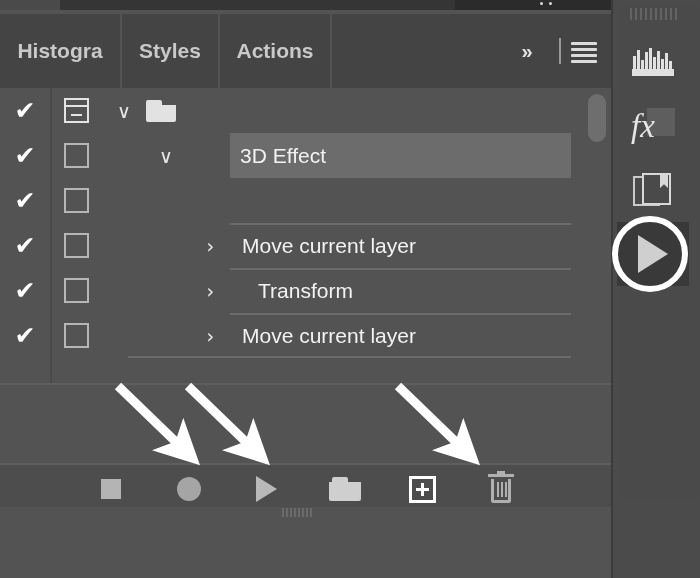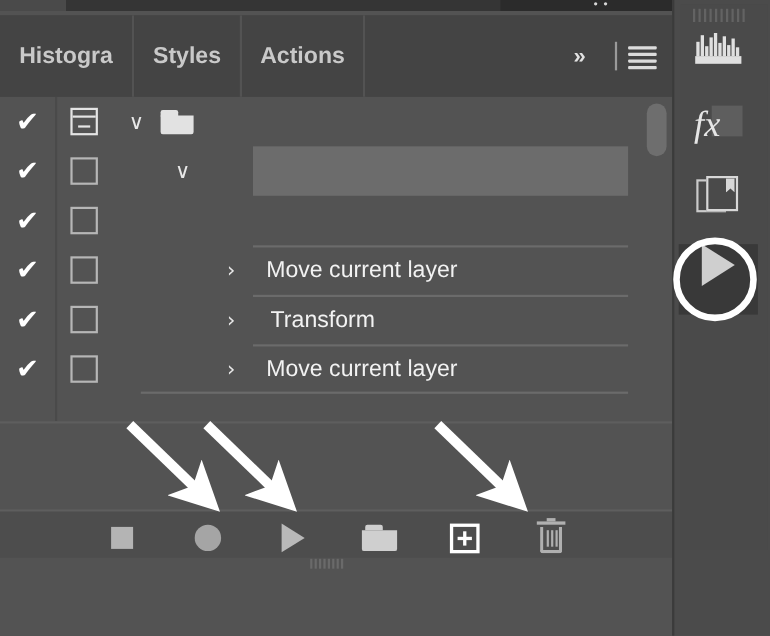--- a/index.html
+++ b/index.html
@@ -262,21 +262,21 @@
   .dock-inner {
     position: absolute; left: 6px; top: 4px; width: 79px; height: 496px;
     background: #4a4a4a;
   }
   .dock-grip {
     position: absolute; left: 17px; top: 8px; display: flex; gap: 3px;
   }
   .dock-grip i { width: 2px; height: 12px; background: #636363; }
   .dockbtn {
     position: absolute; left: 4px; width: 72px; height: 64px;
-    display: flex; justify-content: center;
+    display: flex; align-items: center; justify-content: center;
   }
   .dockbtn.d1 { top: 30px; }
   .dockbtn.d2 { top: 96px; }
   .dockbtn.d3 { top: 160px; }
   .dockbtn.d4 { top: 222px; background: #393939; }
 
   .ic-hist { width: 42px; height: 28px; position: relative; }
   .ic-hist .base {
     position: absolute; left: 0; bottom: 0; width: 42px; height: 7px; background: #e0e0e0;
   }
@@ -392,20 +392,21 @@
         </div>
         <div class="cellbox">
           <div class="sqbox"></div>
         </div>
         <div class="rowbody">
           <div class="rowfill sel" style="left:128px;"></div>
           <div class="rowcontent ind-1">
             <div class="twisty" style="width:128px;">
               <span>∨</span>
             </div>
+            <span class="label" style="margin-left:10px;">3D Effect</span>
           </div>
         </div>
       </div>
 
       <div class="row">
         <div class="chk">
           <span>✔</span>
         </div>
         <div class="cellbox">
           <div class="sqbox"></div>
@@ -436,21 +437,21 @@
         </div>
         <div class="cellbox">
           <div class="sqbox"></div>
         </div>
         <div class="rowbody">
           <div class="rowfill sep" style="left:128px;"></div>
           <div class="rowcontent ind-2">
             <div class="twisty" style="width:128px;justify-content:flex-end;padding-right:16px;">
               <span>›</span>
             </div>
-            <span class="label" style="margin-left:16px;">Transform</span>
+            <span class="label" style="margin-left:28px;">Transform</span>
           </div>
         </div>
       </div>
 
       <div class="row">
         <div class="chk">
           <span>✔</span>
         </div>
         <div class="cellbox">
           <div class="sqbox"></div>

